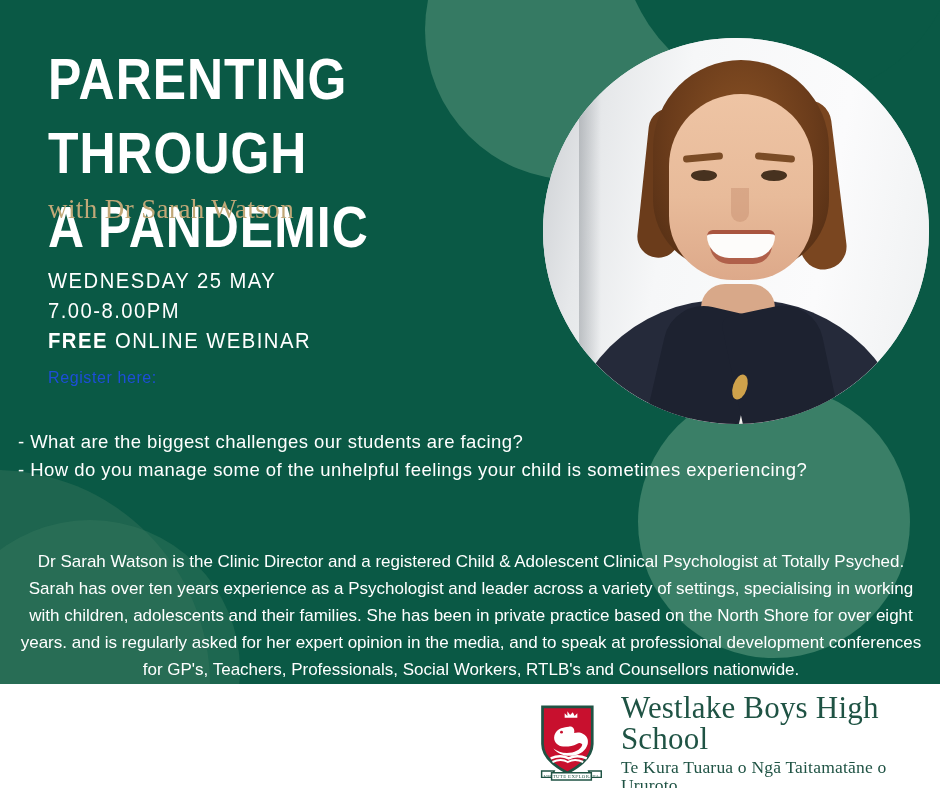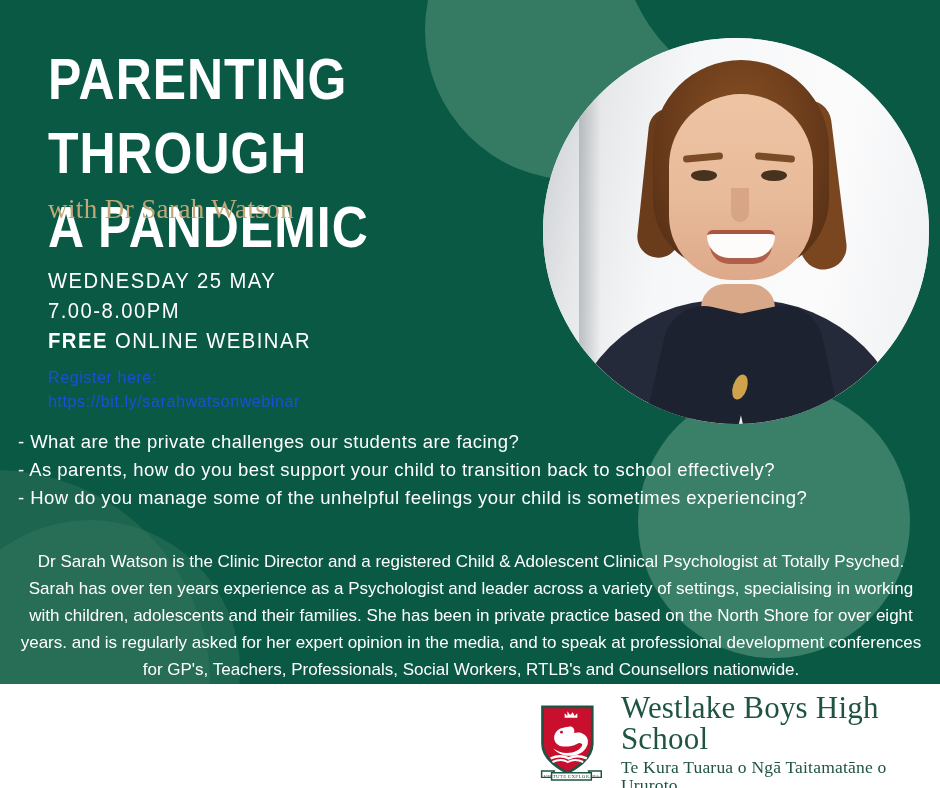--- a/index.html
+++ b/index.html
@@ -365,26 +365,24 @@
   <div class="when">
     <span class="line">WEDNESDAY 25 MAY</span>
     <span class="line">7.00-8.00PM</span>
     <span class="line">
       <span class="free">FREE</span><span> ONLINE WEBINAR</span>
     </span>
   </div>
 
   <div class="register">
     <span class="line">Register here:</span>
-    <span class="line">https://bit.ly/sarahwatsonwebinar</span>
   </div>
 
   <div class="questions">
-    <span class="q">- What are the private challenges our students are facing?</span>
-    <span class="q">- As parents, how do you best support your child to transition back to school effectively?</span>
+    <span class="q">- What are the biggest challenges our students are facing?</span>
     <span class="q">- How do you manage some of the unhelpful feelings your child is sometimes experiencing?</span>
   </div>
 
   <div class="bio">Dr Sarah Watson is the Clinic Director and a registered Child &amp; Adolescent Clinical Psychologist at Totally Psyched. Sarah has over ten years experience as a Psychologist and leader across a variety of settings, specialising in working with children, adolescents and their families. She has been in private practice based on the North Shore for over eight years. and is regularly asked for her expert opinion in the media, and to speak at professional development conferences for GP's, Teachers, Professionals, Social Workers, RTLB's and Counsellors nationwide.</div>
 
   <div class="footer">
     <div class="logo-lockup">
       <svg class="crest" viewBox="0 0 74 86" aria-hidden="true">
         <path d="M5 3 H60 V44 C60 60 44 70 32.5 76 C21 70 5 60 5 44 Z" fill="#c8102e" stroke="#1f5344" stroke-width="3"></path>
         <path d="M32.5 8 l3 4 3-3 2 4 3-3 v5 h-14 v-5 l3 3 z" fill="#ffffff"></path>

